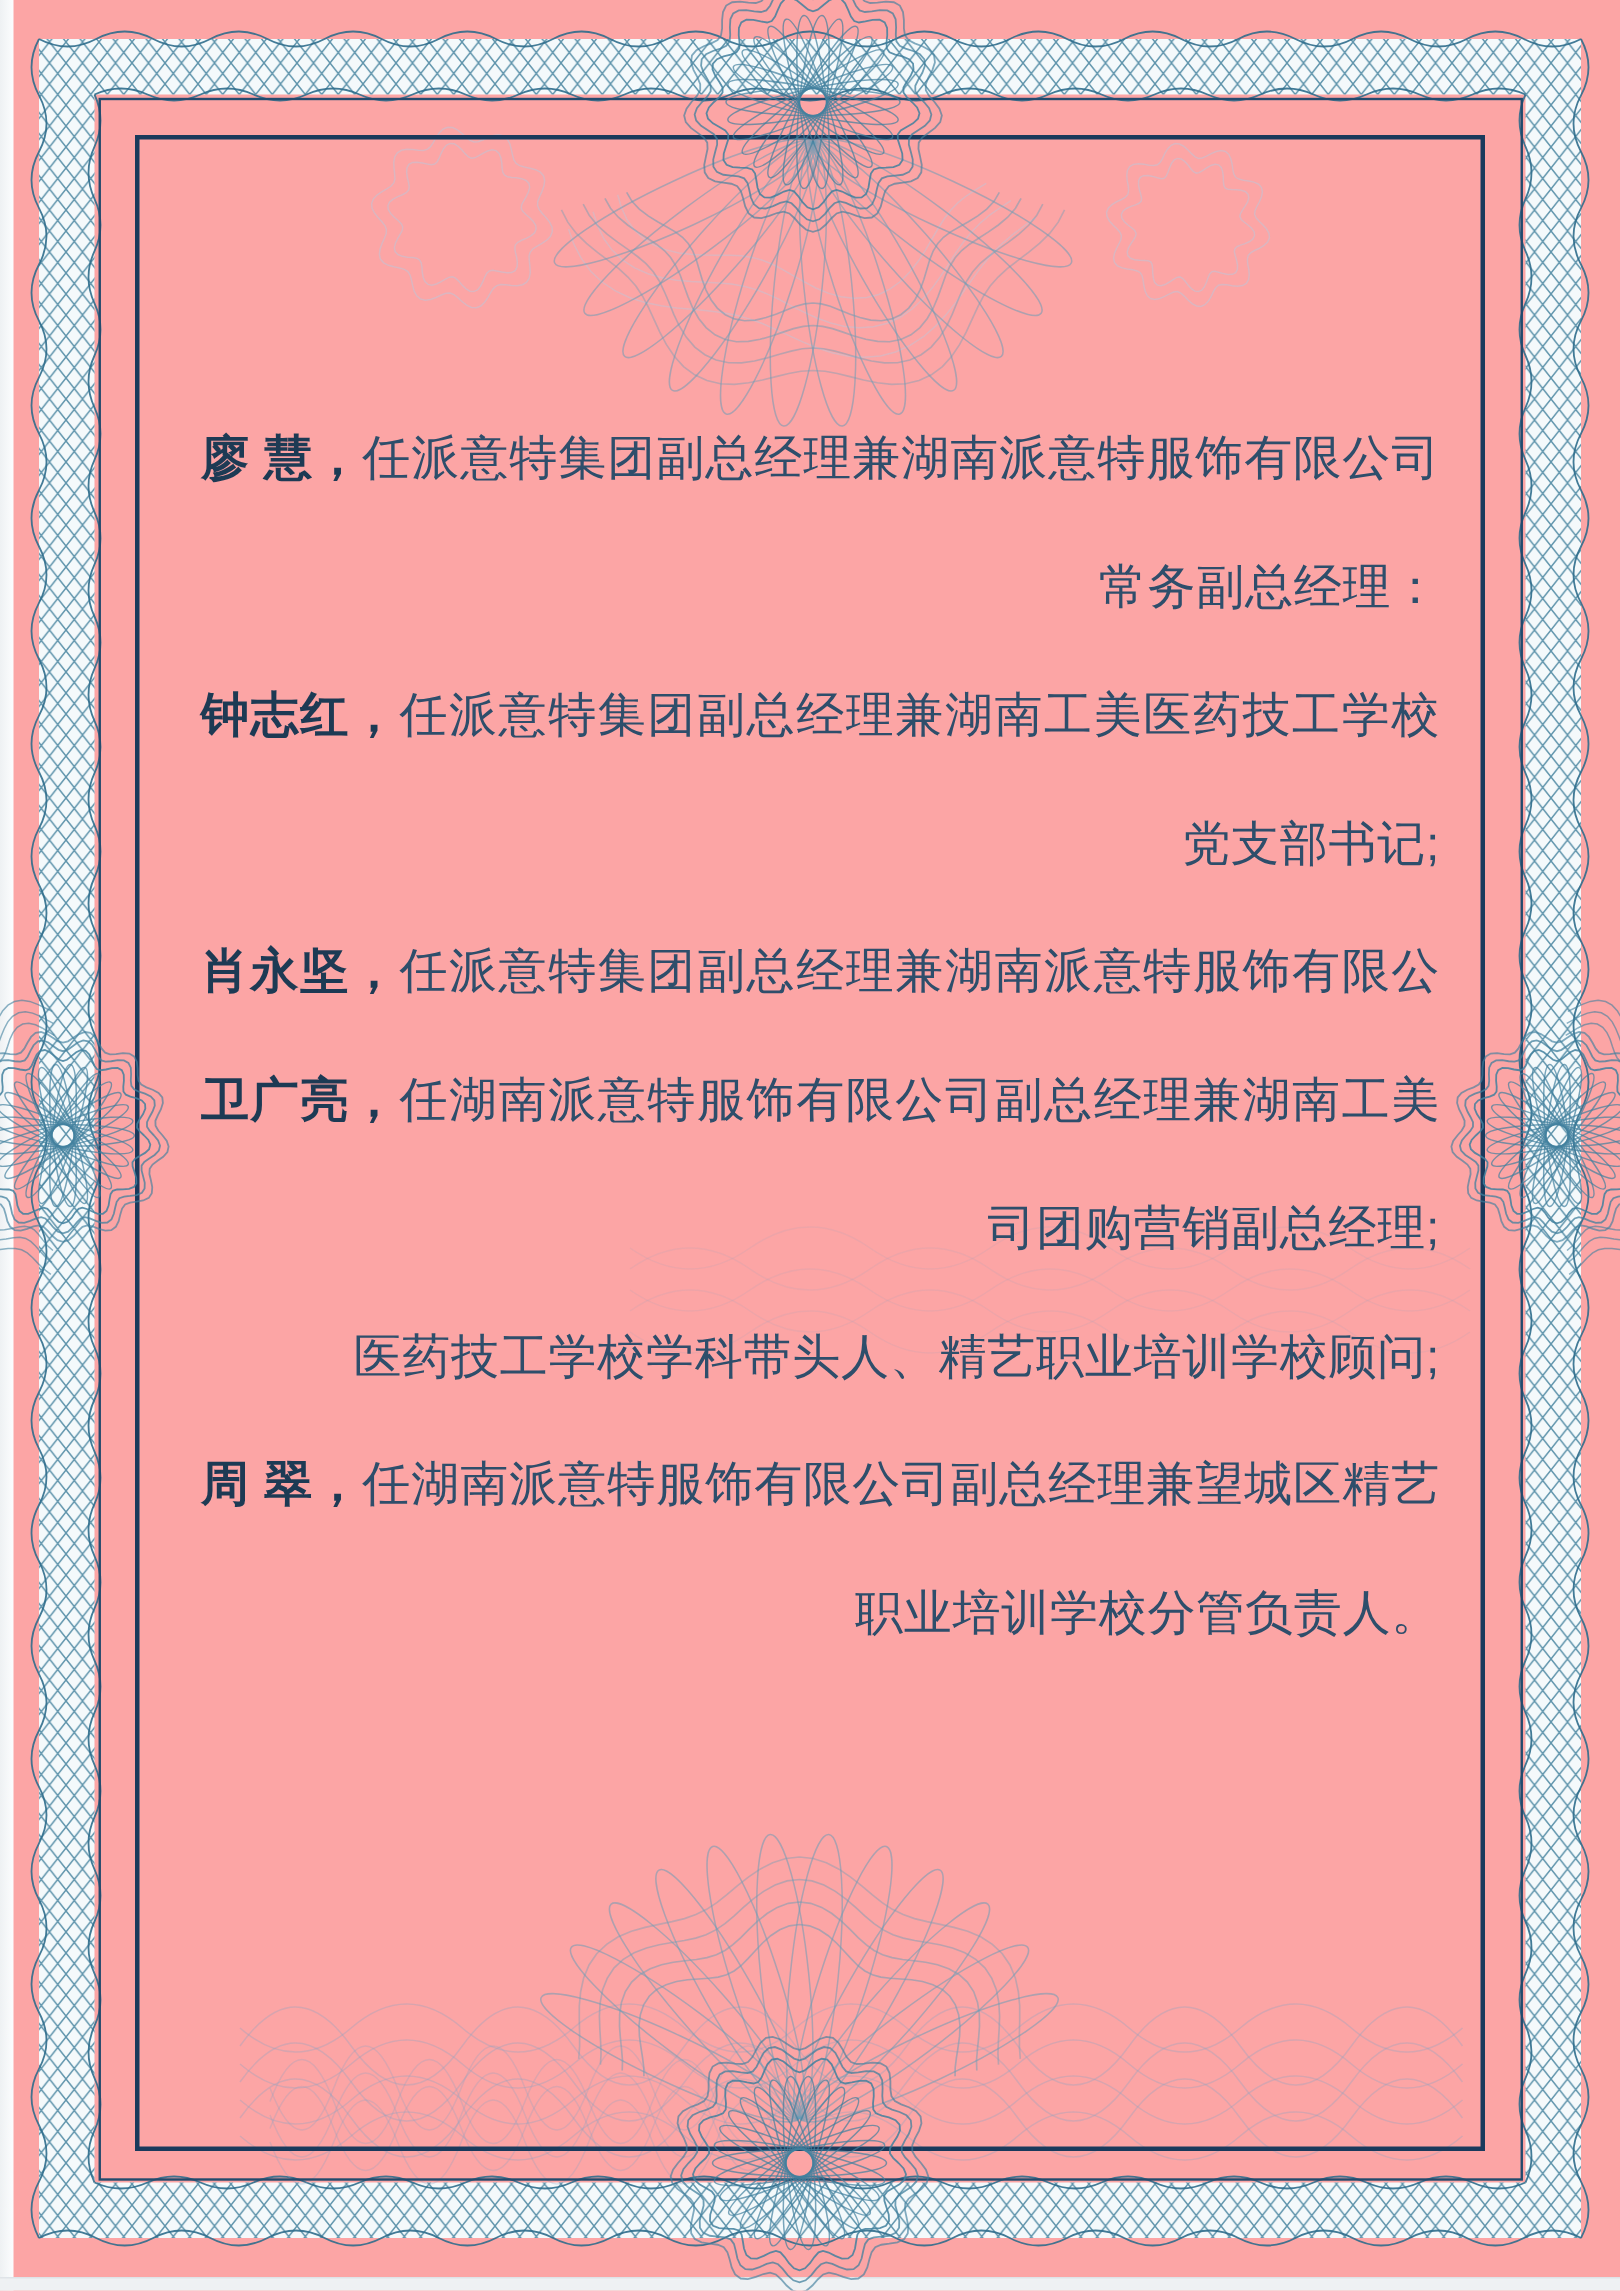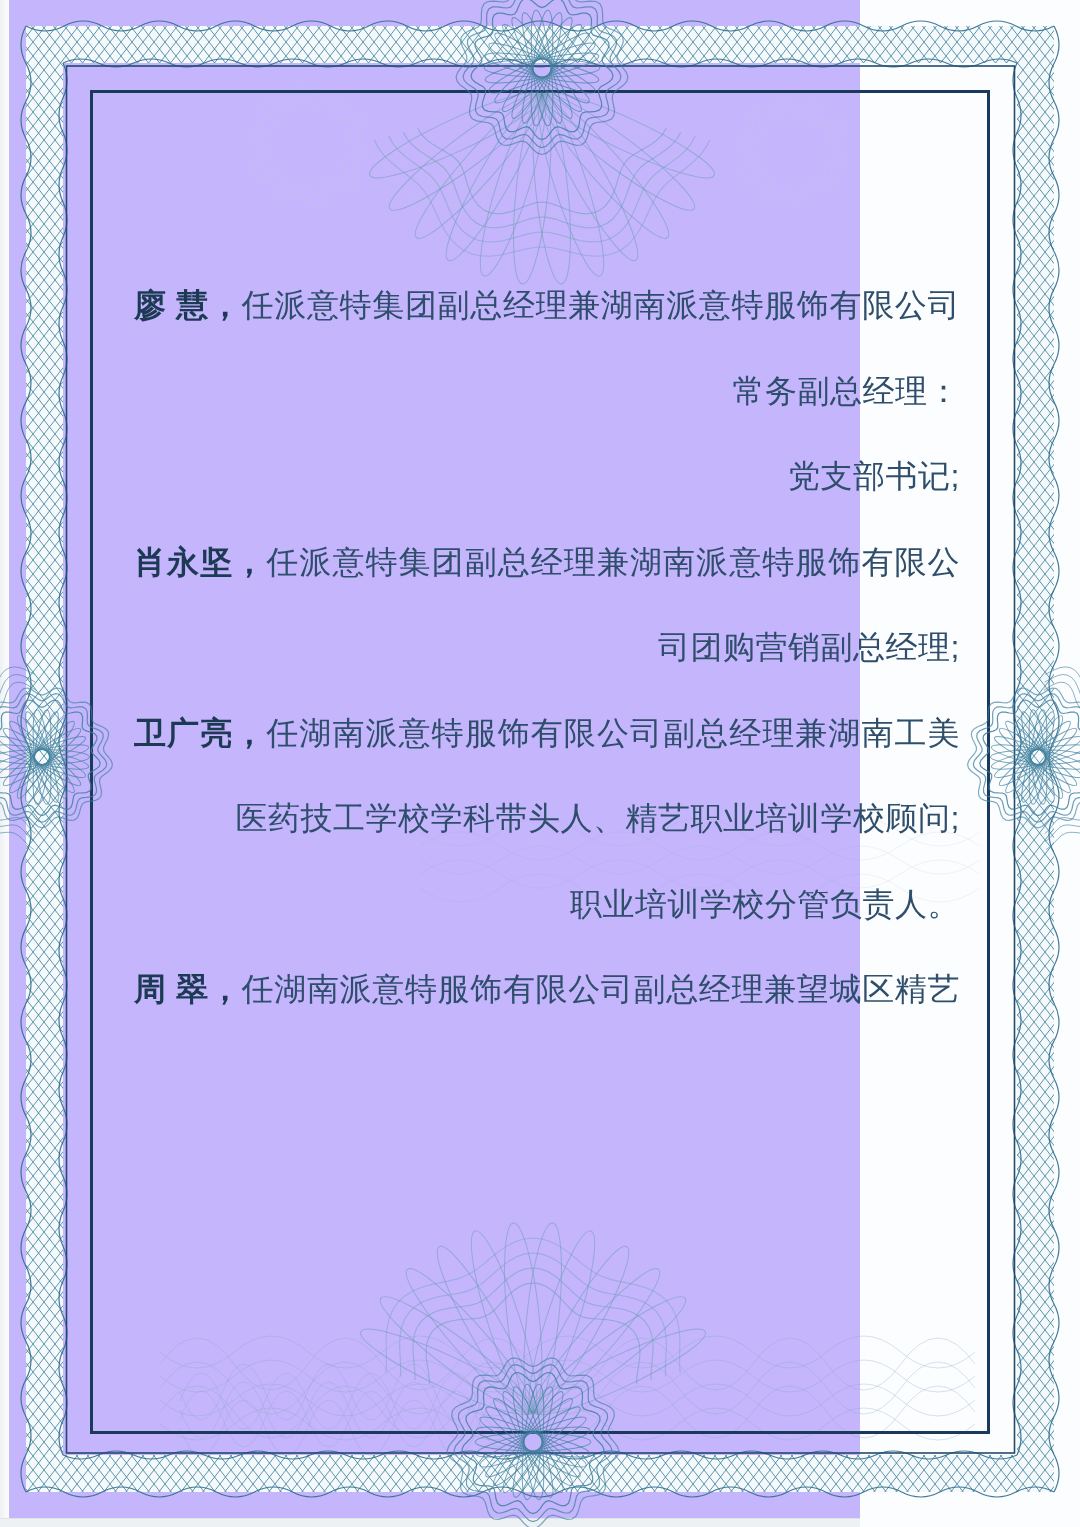--- a/index.html
+++ b/index.html
@@ -3,22 +3,22 @@
 <meta charset="utf-8">
 <style>
   html,body{margin:0;padding:0;}
   body{
     width:1080px;height:1527px;
     background:#fcfdfe;
     font-family:"Liberation Sans","DejaVu Sans",sans-serif;
     overflow:hidden;
   }
   .page{
-    position:relative;width:860px;height:1527px;
-    background:#c4b5fd;
+    position:relative;width:1080px;height:1527px;
+    background:#fca5a5;
   }
   .photo-edge{
     position:absolute;left:0;right:0;bottom:0;height:8px;
     background:#eef1f3;border-top:1px solid #dfe4e8;
   }
   .edge-left{
     position:absolute;left:0;top:0;bottom:0;width:9px;
     background:linear-gradient(to right,#eef1f3,#fcfdfe);
   }
   svg.decor{position:absolute;left:0;top:0;z-index:1;}
@@ -217,24 +217,25 @@
         <path d="M1104.4,757.0 L1107.2,760.6 L1108.4,764.4 L1107.6,768.0 L1104.8,771.2 L1101.0,773.9 L1097.7,776.4 L1095.8,779.2 L1095.6,782.7 L1096.6,786.8 L1097.5,791.3 L1097.2,795.5 L1095.2,798.6 L1091.5,800.3 L1087.0,801.1 L1082.7,801.7 L1079.4,803.0 L1077.4,805.7 L1076.2,809.6 L1075.1,814.1 L1073.2,817.9 L1070.2,820.1 L1066.2,820.4 L1061.9,819.2 L1057.7,817.6 L1054.1,816.9 L1051.0,817.9 L1048.1,820.6 L1045.0,824.0 L1041.7,826.8 L1038.0,827.9 L1034.3,826.8 L1031.0,824.0 L1027.9,820.6 L1025.0,817.9 L1021.9,816.9 L1018.3,817.6 L1014.1,819.2 L1009.8,820.4 L1005.8,820.1 L1002.8,817.9 L1000.9,814.1 L999.8,809.6 L998.6,805.7 L996.6,803.0 L993.3,801.7 L989.0,801.1 L984.5,800.3 L980.8,798.6 L978.8,795.5 L978.5,791.3 L979.4,786.8 L980.4,782.7 L980.2,779.2 L978.3,776.4 L975.0,773.9 L971.2,771.2 L968.4,768.0 L967.6,764.4 L968.8,760.6 L971.6,757.0 L974.5,753.7 L976.3,750.5 L976.4,747.2 L974.8,743.6 L972.7,739.5 L971.4,735.3 L971.8,731.6 L974.3,728.6 L978.2,726.5 L982.4,724.9 L985.8,723.1 L987.7,720.5 L988.3,716.7 L988.3,712.2 L988.8,707.8 L990.6,704.3 L993.8,702.4 L998.1,702.1 L1002.7,702.7 L1006.7,702.9 L1009.9,701.8 L1012.2,699.1 L1014.3,695.2 L1016.7,691.3 L1019.7,688.6 L1023.3,688.0 L1027.3,689.4 L1031.2,691.9 L1034.7,694.2 L1038.0,695.1 L1041.3,694.2 L1044.8,691.9 L1048.7,689.4 L1052.7,688.0 L1056.3,688.6 L1059.3,691.3 L1061.7,695.2 L1063.8,699.1 L1066.1,701.8 L1069.3,702.9 L1073.3,702.7 L1077.9,702.1 L1082.2,702.4 L1085.4,704.3 L1087.2,707.8 L1087.7,712.2 L1087.7,716.7 L1088.3,720.5 L1090.2,723.1 L1093.6,724.9 L1097.8,726.5 L1101.7,728.6 L1104.2,731.6 L1104.6,735.3 L1103.3,739.5 L1101.2,743.6 L1099.6,747.2 L1099.7,750.5 L1101.5,753.7 L1104.4,757.0" fill="none" stroke="#41809e" stroke-width="1.2" opacity="0.6499999999999999"></path>
         <path d="M1043.8,690.2 L1047.7,687.9 L1051.9,685.3 L1056.3,683.2 L1060.8,682.2 L1064.9,682.7 L1068.5,684.9 L1071.3,688.4 L1073.4,692.8 L1074.9,697.5 L1076.4,701.8 L1078.1,705.3 L1080.5,707.7 L1083.8,709.2 L1088.0,710.0 L1092.7,710.7 L1097.6,711.6 L1102.0,713.3 L1105.4,716.0 L1107.3,719.6 L1107.8,723.9 L1106.9,728.6 L1105.3,733.3 L1103.5,737.7 L1102.2,741.7 L1101.9,745.2 L1103.0,748.5 L1105.3,751.7 L1108.4,755.2 L1111.6,758.9 L1114.3,763.0 L1115.8,767.2 L1115.7,771.3 L1113.9,775.1 L1110.7,778.4 L1106.6,781.1 L1102.2,783.4 L1098.4,785.6 L1095.4,788.0 L1093.7,790.9 L1093.0,794.5 L1093.0,798.9 L1093.2,803.7 L1092.9,808.7 L1091.8,813.2 L1089.6,816.8 L1086.2,819.1 L1081.9,820.1 L1077.0,819.9 L1072.1,819.0 L1067.6,818.0 L1063.6,817.5 L1060.1,818.1 L1057.2,819.9 L1054.4,822.9 L1051.5,826.6 L1048.3,830.5 L1044.7,833.7" fill="none" stroke="#41809e" stroke-width="1" opacity="0.6"></path>
         <path d="M1044.5,682.2 L1048.8,679.9 L1053.4,677.4 L1058.3,675.4 L1063.1,674.5 L1067.6,675.2 L1071.6,677.5 L1074.8,681.2 L1077.2,685.8 L1079.2,690.7 L1080.9,695.3 L1083.0,699.0 L1085.7,701.7 L1089.3,703.4 L1093.8,704.5 L1098.8,705.5 L1104.0,706.8 L1108.6,708.8 L1112.2,711.9 L1114.4,715.8 L1115.0,720.5 L1114.3,725.6 L1112.8,730.7 L1111.1,735.5 L1110.0,739.8 L1109.8,743.8 L1110.9,747.5 L1113.2,751.1 L1116.3,755.0 L1119.6,759.1 L1122.3,763.6 L1123.7,768.2 L1123.5,772.8 L1121.7,777.0 L1118.3,780.7 L1114.1,783.8 L1109.6,786.5 L1105.6,789.0 L1102.5,791.8 L1100.5,795.0 L1099.6,799.0 L1099.3,803.7 L1099.3,808.9 L1098.8,814.2 L1097.4,819.0 L1094.8,822.8 L1091.1,825.4 L1086.4,826.6 L1081.3,826.7 L1076.0,826.0 L1071.1,825.2 L1066.7,824.9 L1062.9,825.6 L1059.5,827.6 L1056.3,830.7 L1053.0,834.5 L1049.4,838.4 L1045.4,841.6" fill="none" stroke="#41809e" stroke-width="1" opacity="0.6"></path>
         <path d="M1045.2,674.3 L1049.9,672.0 L1054.9,669.6 L1060.2,667.6 L1065.4,666.9 L1070.4,667.7 L1074.7,670.1 L1078.3,674.0 L1081.1,678.8 L1083.4,683.9 L1085.5,688.7 L1087.9,692.7 L1091.0,695.6 L1094.9,697.6 L1099.6,699.0 L1104.9,700.3 L1110.3,701.9 L1115.2,704.3 L1119.0,707.7 L1121.4,712.0 L1122.2,717.1 L1121.7,722.5 L1120.4,728.0 L1118.8,733.2 L1117.7,738.0 L1117.7,742.3 L1118.9,746.4 L1121.2,750.5 L1124.3,754.8 L1127.6,759.3 L1130.2,764.2 L1131.6,769.3 L1131.4,774.2 L1129.4,778.8 L1126.0,782.9 L1121.6,786.4 L1117.0,789.5 L1112.8,792.4 L1109.5,795.6 L1107.3,799.2 L1106.2,803.5 L1105.7,808.5 L1105.4,814.1 L1104.6,819.6 L1102.9,824.7 L1100.0,828.9 L1096.0,831.7 L1091.0,833.2 L1085.5,833.5 L1079.9,833.0 L1074.6,832.4 L1069.8,832.3 L1065.6,833.2 L1061.8,835.3 L1058.2,838.5 L1054.5,842.4 L1050.5,846.3 L1046.1,849.6" fill="none" stroke="#41809e" stroke-width="1" opacity="0.6"></path>
       </g>
   </svg>
 
   <div class="doc" id="doc">
       <div class="line first"><span class="name">廖 慧，</span><span>任派意特集团副总经理兼湖南派意特服饰有限公司</span></div>
       <div class="line cont">常务副总经理：</div>
+      <div class="line first"><span class="name">钟志红，</span><span>任派意特集团副总经理兼湖南工美医药技工学校</span></div>
       <div class="line cont">党支部书记;</div>
       <div class="line first"><span class="name">肖永坚，</span><span>任派意特集团副总经理兼湖南派意特服饰有限公</span></div>
+      <div class="line first"><span class="name">卫广亮，</span><span>任湖南派意特服饰有限公司副总经理兼湖南工美</span></div>
       <div class="line cont">司团购营销副总经理;</div>
-      <div class="line first"><span class="name">卫广亮，</span><span>任湖南派意特服饰有限公司副总经理兼湖南工美</span></div>
       <div class="line cont">医药技工学校学科带头人、精艺职业培训学校顾问;</div>
+      <div class="line first"><span class="name">周 翠，</span><span>任湖南派意特服饰有限公司副总经理兼望城区精艺</span></div>
       <div class="line cont">职业培训学校分管负责人。</div>
-      <div class="line first"><span class="name">周 翠，</span><span>任湖南派意特服饰有限公司副总经理兼望城区精艺</span></div>
     </div>
 
   <div class="edge-left"></div>
   <div class="photo-edge"></div>
 </div>
 
 </body></html>

